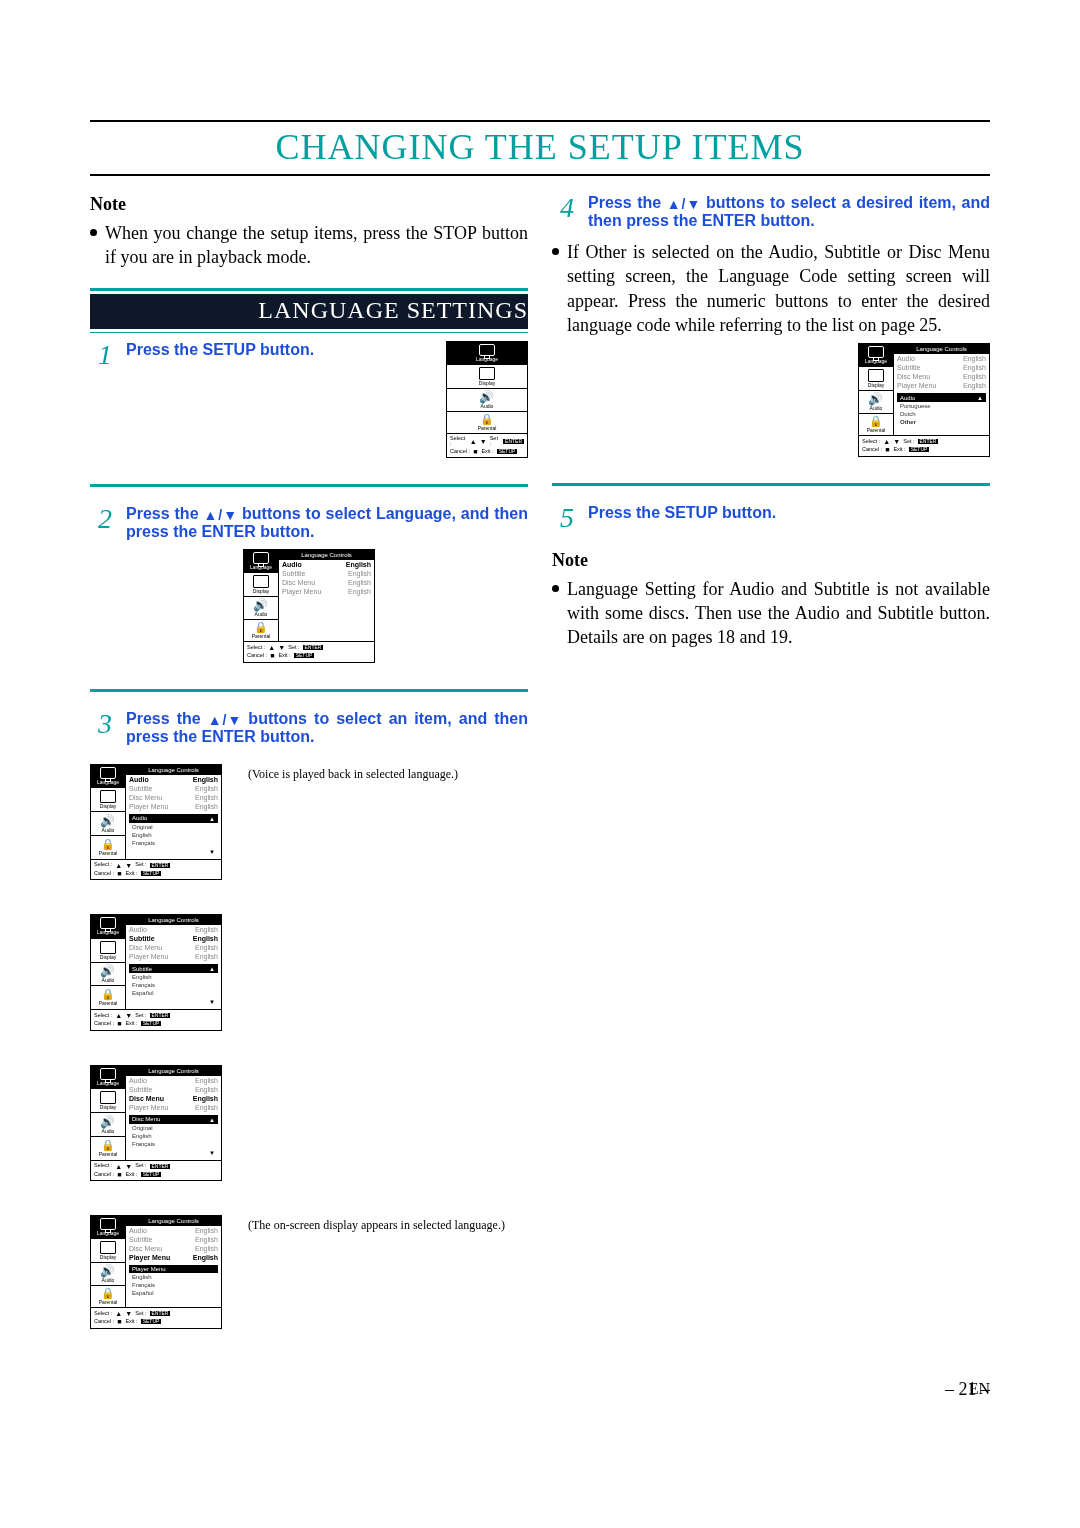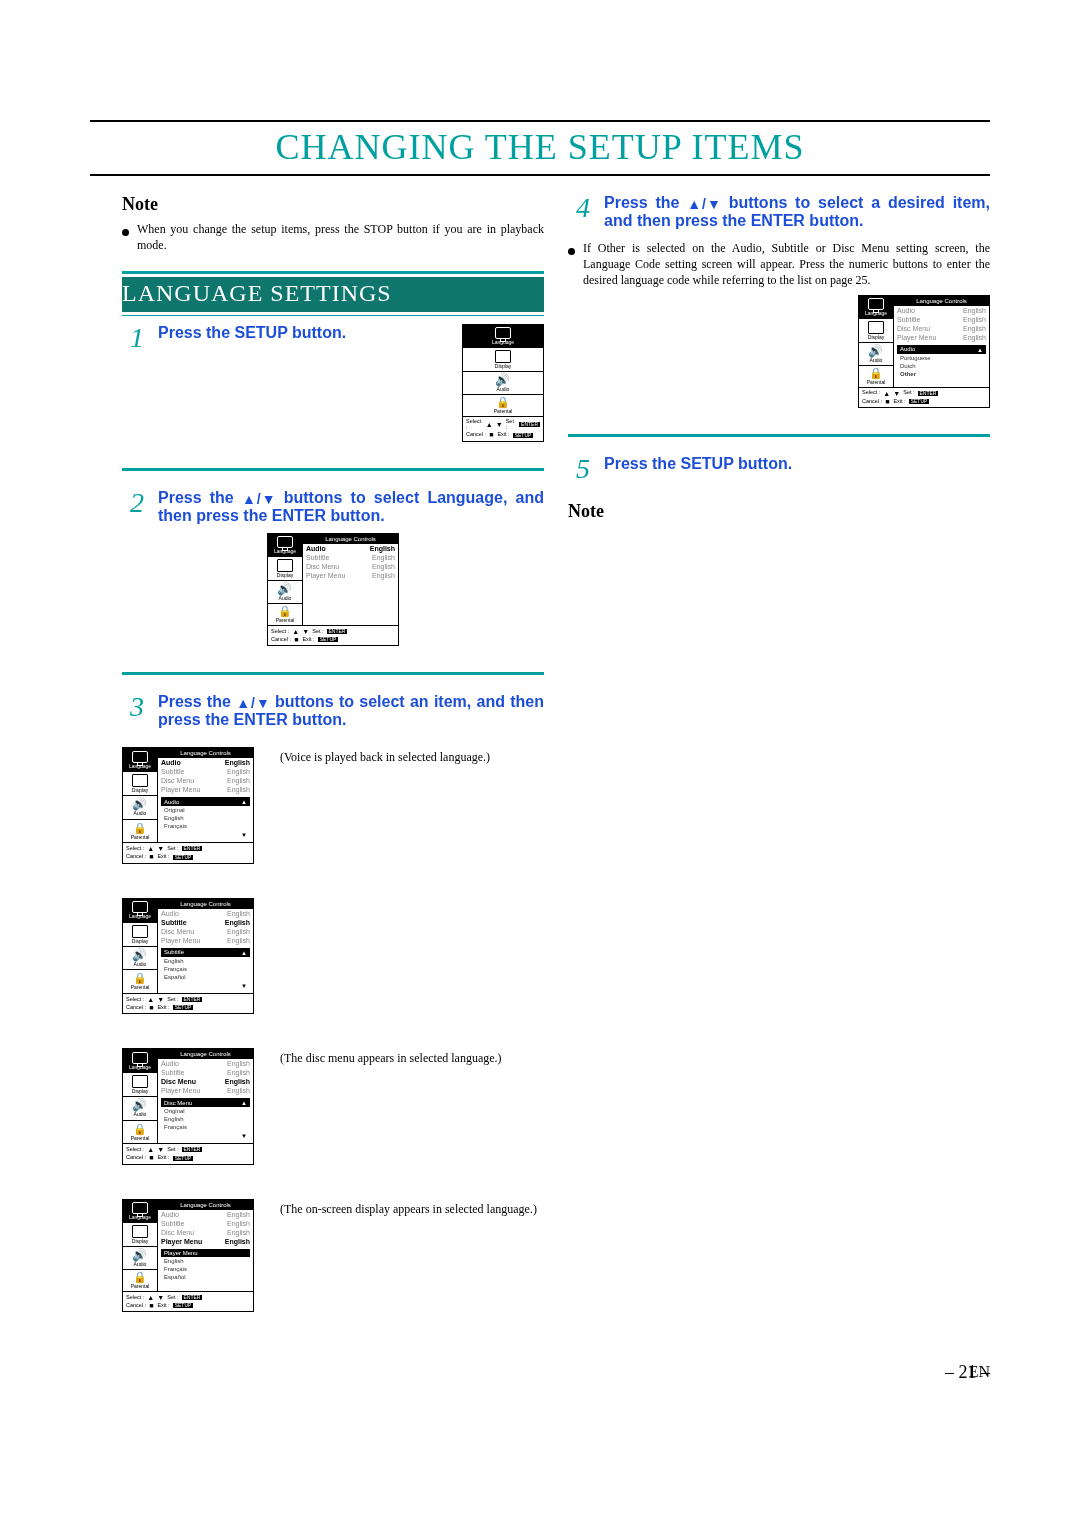--- a/index.html
+++ b/index.html
@@ -23,21 +23,20 @@
   }
   .main-title {
     font-size: 36px;
     letter-spacing: 1px;
     color: #00a0a0;
     font-weight: normal;
   }
   .cols {
     display: flex;
     gap: 24px;
-    margin-left: 32px;
   }
   .col {
     width: 50%;
   }
   .note-heading {
     font-weight: bold;
     font-size: 18px;
   }
   .bullet-line {
     display: flex;
@@ -54,25 +53,25 @@
     margin-right: 8px;
     margin-top: 8px;
     flex-shrink: 0;
   }
   .section-bar-wrap {
     border-top: 3px solid #00a0a0;
     border-bottom: 1px solid #00a0a0;
     margin: 18px 0 8px 0;
   }
   .section-bar {
-    background: #0f766e;
+    background: #0f172a;
     color: #fff;
     font-size: 24px;
     letter-spacing: 1px;
-    text-align: left;
+    text-align: right;
     padding: 3px 0 5px 0;
     margin: 3px 0;
   }
   .sep {
     height: 4px;
     border-top: 3px solid #00a0a0;
     margin: 26px 0 14px 0;
   }
   .step-row {
     display: flex;
@@ -100,21 +99,21 @@
   .arrows {
     display: inline-flex;
     gap: 1px;
     vertical-align: -1px;
   }
   .arrows span {
     font-size: 14px;
     line-height: 1;
   }
   .body-text {
-    font-size: 12px;
+    font-size: 18px;
     line-height: 1.35;
     text-align: justify;
   }
   .row-with-fig {
     display: flex;
     align-items: flex-start;
     gap: 18px;
   }
   .row-with-fig .left-block { flex: 1; }
 
@@ -567,21 +566,20 @@
                 <span class="btn">ENTER</span>
               </div>
             <div class="fr">
                 <span>Cancel :</span>
                 <span class="stop"></span>
                 <span>Exit :</span>
                 <span class="btn">SETUP</span>
               </div>
           </div>
         </div>
-        <div class="desc-text">(The disc menu appears in selected language.)</div>
       </div>
 
       <div class="desc-row" style="margin-bottom:10px;">
         <div class="mini large">
           <div class="mini-body">
             <div class="mini-side">
               <div class="cell selected">
                   <div class="icon-tv"></div>
                   <div class="lbl">Language</div>
                 </div>
@@ -737,20 +735,24 @@
 
       <div class="sep"></div>
 
       <div class="step-row">
         <div class="step-num">5</div>
         <div class="step-text">Press the SETUP button.</div>
       </div>
 
       <div style="height:18px;"></div>
       <div class="note-heading">Note</div>
+      <div class="bullet-line">
+        <span class="bullet-dot"></span>
+        <span class="body-text">Language Setting for Audio and Subtitle is not available with some discs. Then use the Audio and Subtitle button. Details are on pages 18 and 19.</span>
+      </div>
 
     </div>
   </div>
 
   <div class="page-foot">
     <span>– 21 –</span>
     <div class="right">
       <div>EN</div>
       <div style="font-size:13px;">1A29</div>
     </div>

